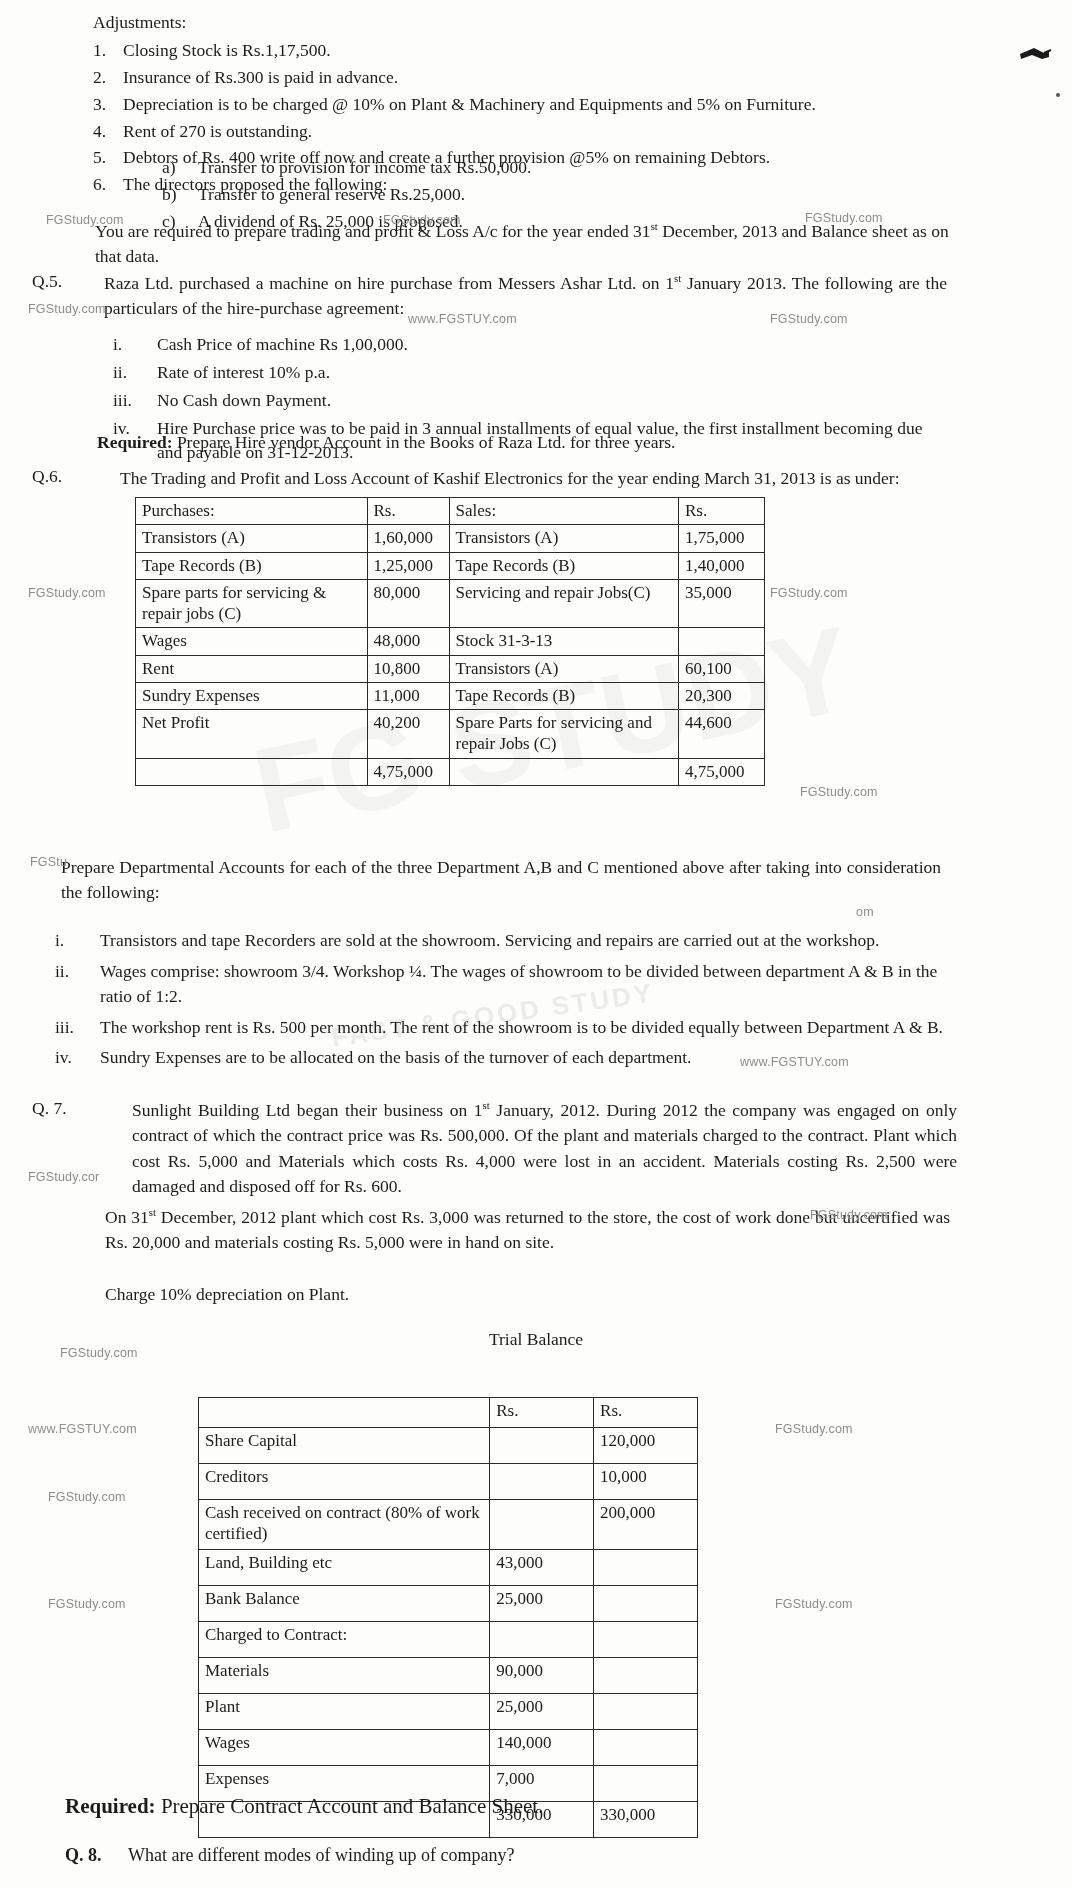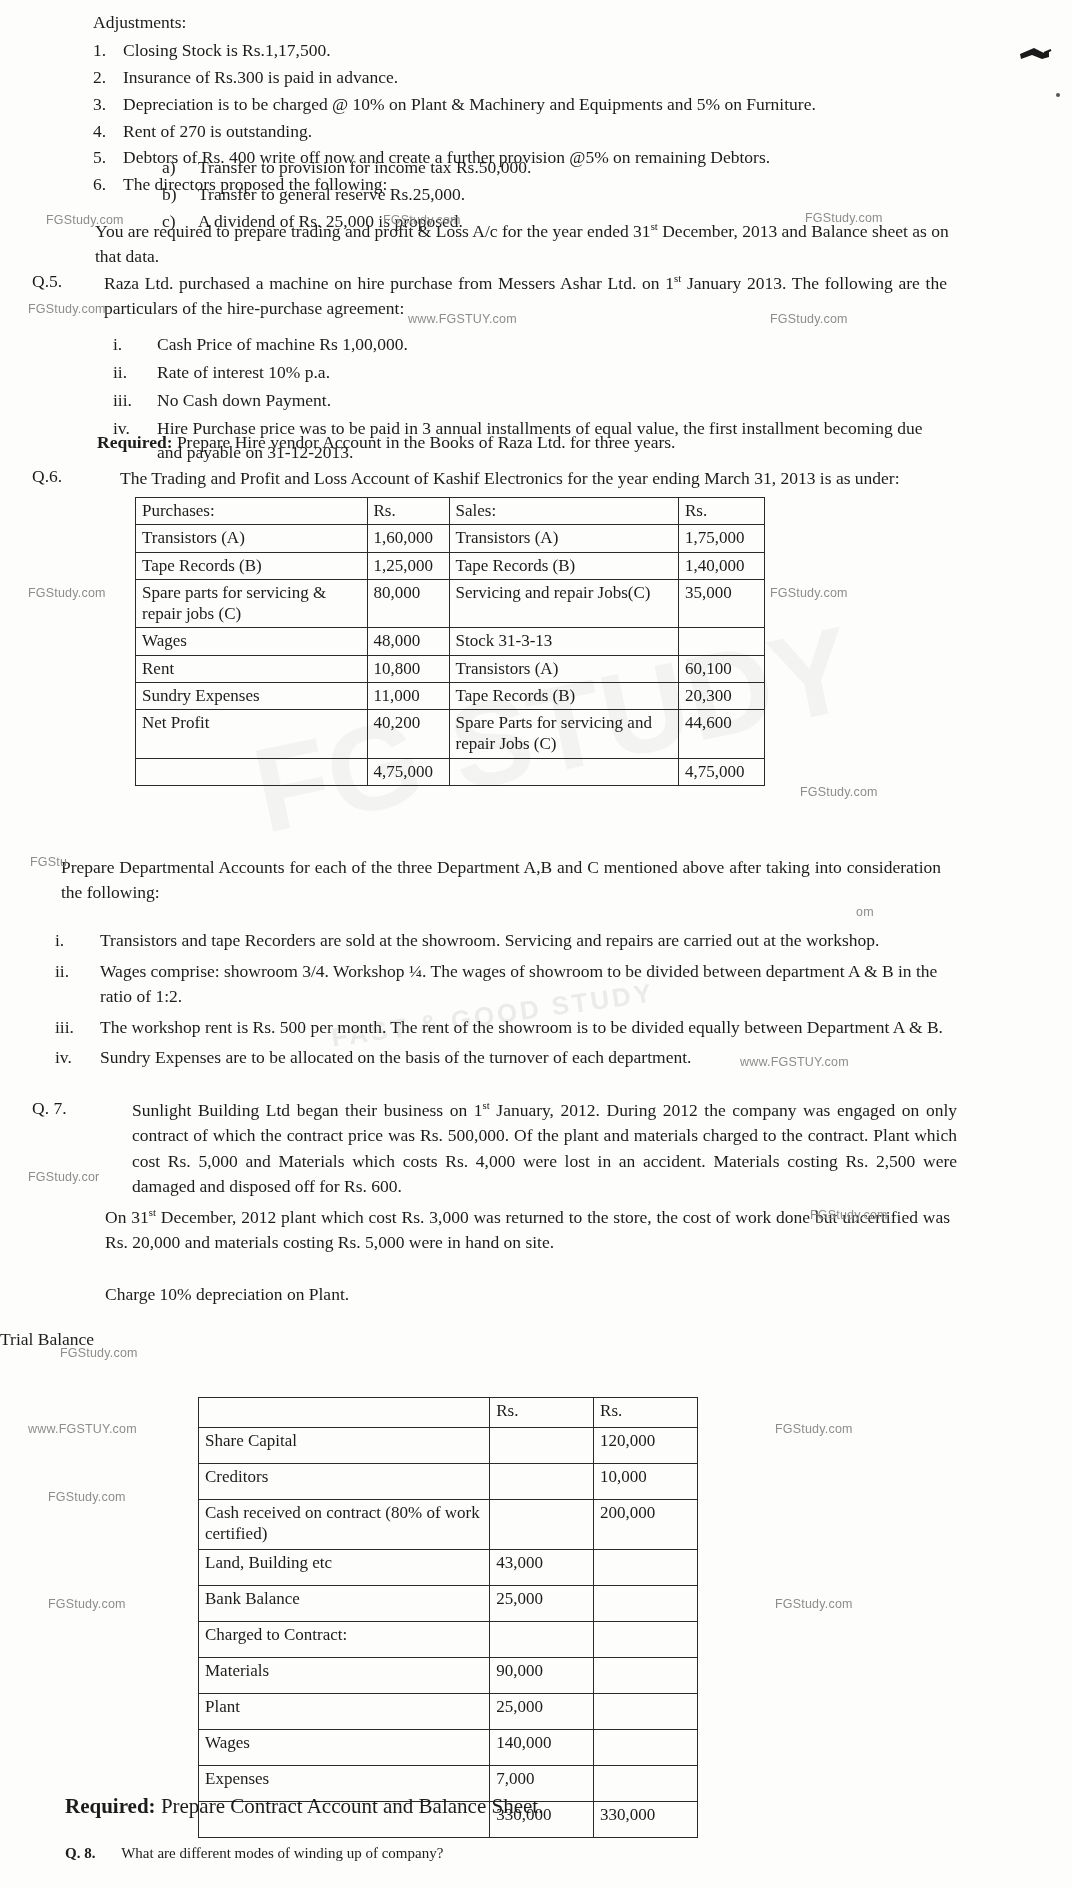--- a/index.html
+++ b/index.html
@@ -65,21 +65,21 @@
 
   .bigwm {
     position: absolute;
     font-family: "Liberation Sans", sans-serif;
     font-weight: bold;
     color: rgba(150,150,150,0.10);
     white-space: nowrap;
     pointer-events: none;
   }
 
-  .center { text-align: left; }
+  .center { text-align: center; }
 
   
   .clip {
     position: absolute;
     width: 34px; height: 22px;
   }
 </style>
 </head>
 <body>
 
@@ -359,21 +359,21 @@
           <td class="num">330,000</td>
         </tr>
       </tbody>
     </table>
   </div>
 
   <div class="blk" style="left:65px; top:1794px; font-size:21px;">
     <span class="bold">Required:</span><span> Prepare Contract Account and Balance Sheet.</span>
   </div>
 
-  <div class="blk" style="left:65px; top:1845px; font-size:15px;">
+  <div class="blk" style="left:65px; top:1845px; font-size:18px;">
     <span class="bold">Q. 8.</span>
     <span style="margin-left:22px;">What are different modes of winding up of company?</span>
   </div>
 
   <div class="wm" style="left:46px; top:213px;">FGStudy.com</div>
   <div class="wm" style="left:383px; top:213px;">FGStudy.com</div>
   <div class="wm" style="left:805px; top:211px;">FGStudy.com</div>
   <div class="wm" style="left:28px; top:302px;">FGStudy.com</div>
   <div class="wm" style="left:408px; top:312px;">www.FGSTUY.com</div>
   <div class="wm" style="left:770px; top:312px;">FGStudy.com</div>

